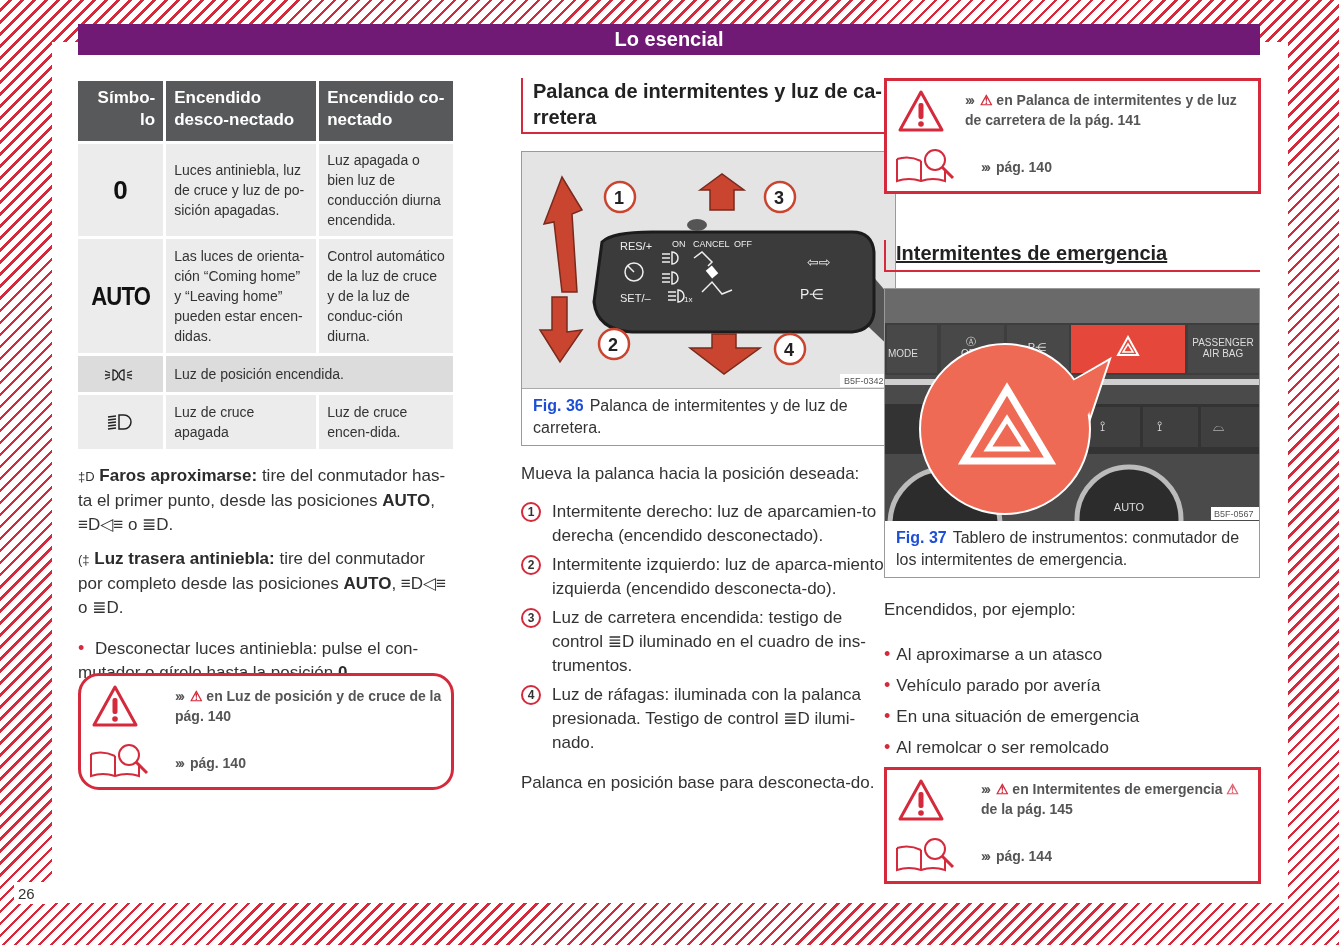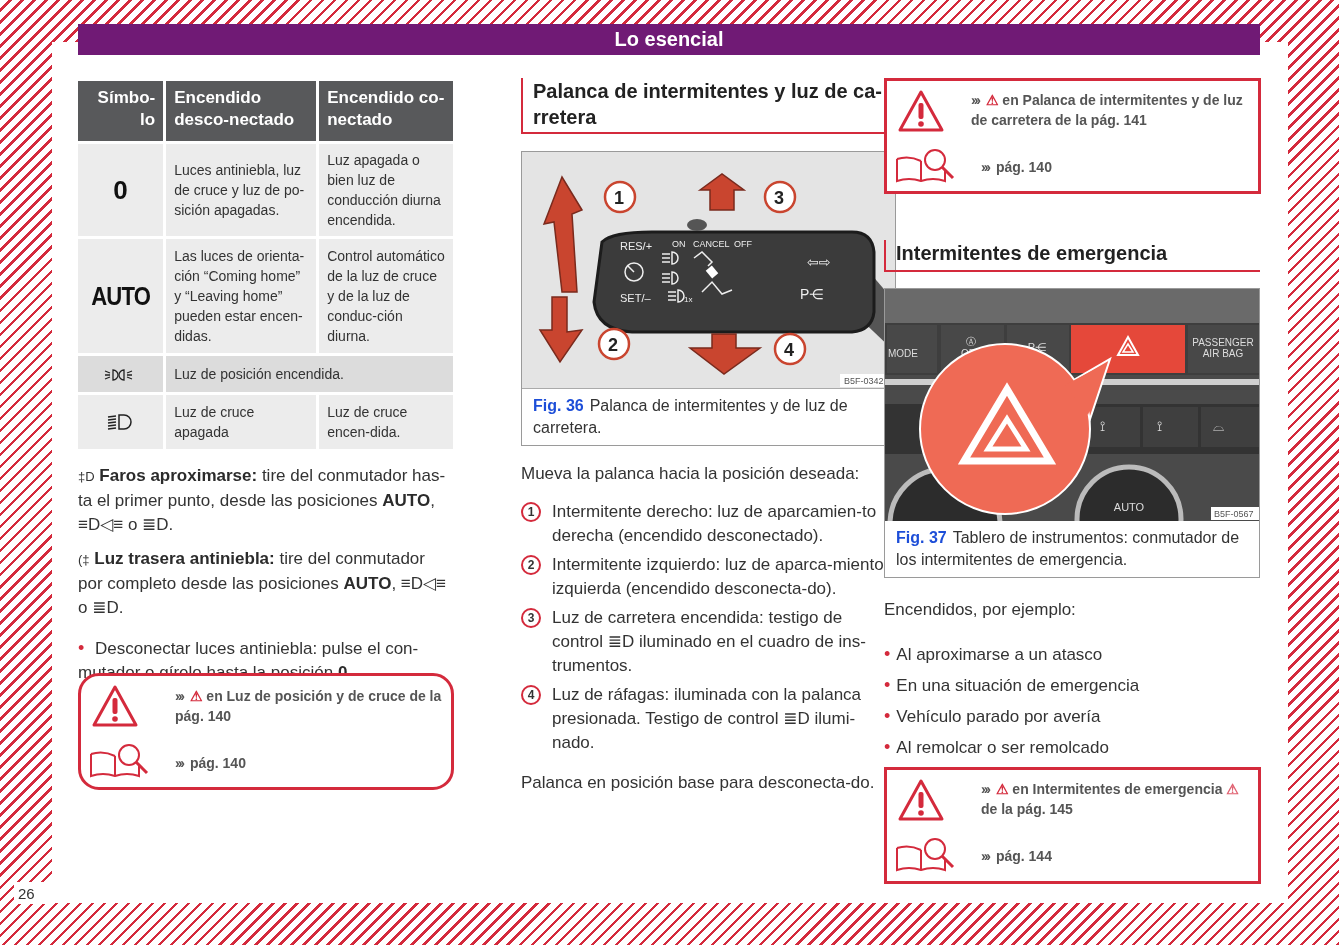--- a/index.html
+++ b/index.html
@@ -243,33 +243,33 @@
   </svg>
   <svg class="w-icon" style="left:8px; top:66px;" width="62" height="40" viewBox="0 0 62 40">
     <g fill="none" stroke="#d42a3c" stroke-width="2">
       <path d="M2 12 L2 34 Q14 30 26 34 Q38 30 50 34 L50 22"></path>
         <path d="M26 14 L26 34"></path>
         <path d="M2 12 Q14 8 26 14"></path>
       <circle cx="40" cy="13" r="10"></circle>
         <path d="M47 20 L58 31" stroke-width="3"></path>
       </g>
   </svg>
-  <div class="w-text" style="left:84px; top:9px; width:275px;">
+  <div class="w-text" style="left:78px; top:9px; width:275px;">
     <span class="chev">›››</span>
     <span style="color:#d42a3c;">⚠</span>
     <a>en Palanca de intermitentes y de luz de carretera de la pág. 141</a>
   </div>
   <div class="w-text" style="left:94px; top:76px;">
     <span class="chev">›››</span>
     <a>pág. 140</a>
   </div>
 </div>
 
 <div class="col" style="left:884px; top:240px; width:377px;">
-  <div class="sec-title" style="width:376px; height:32px;">Intermitentes de emergencia</div>
+  <div class="sec-title" style="width:376px; height:32px;text-decoration:underline;">Intermitentes de emergencia</div>
 
   <div class="figure" style="margin-top:16px; width:376px;">
     <div style="position:relative; height:232px; background:#4a4a4a; overflow:hidden;">
       <svg width="374" height="232" viewBox="0 0 374 232">
         <rect x="0" y="0" width="374" height="34" fill="#6a6a6a"></rect>
         <rect x="0" y="34" width="374" height="52" fill="#3e3e3e"></rect>
         <rect x="2" y="36" width="50" height="48" fill="#484848"></rect>
         <rect x="56" y="36" width="63" height="48" fill="#484848"></rect>
         <rect x="122" y="36" width="62" height="48" fill="#484848"></rect>
         <rect x="186" y="36" width="114" height="48" fill="#e5483a"></rect>
@@ -307,22 +307,22 @@
         <text x="329" y="228" font-family="Liberation Sans, sans-serif" font-size="9" fill="#555">B5F-0567</text>
       </svg>
     </div>
     <div class="fig-caption">
       <span class="fig-num">Fig. 37</span><span>Tablero de instrumentos: conmutador de los intermitentes de emergencia.</span>
     </div>
   </div>
 
   <div class="para" style="margin-top:20px;">Encendidos, por ejemplo:</div>
   <div class="para bullet" style="margin-top:20px;">Al aproximarse a un atasco</div>
+  <div class="para bullet" style="margin-top:6px;">Vehículo parado por avería</div>
   <div class="para bullet" style="margin-top:6px;">En una situación de emergencia</div>
-  <div class="para bullet" style="margin-top:6px;">Vehículo parado por avería</div>
   <div class="para bullet" style="margin-top:6px;">Al remolcar o ser remolcado</div>
 </div>
 
 <div class="warnbox" style="left:884px; top:767px; width:377px; height:117px;">
   <svg class="w-icon" style="left:10px; top:8px;" width="48" height="44" viewBox="0 0 48 44">
     <path d="M24 3 L45 41 L3 41 Z" fill="none" stroke="#d42a3c" stroke-width="3" stroke-linejoin="round"></path>
     <rect x="21.5" y="14" width="5" height="16" rx="2" fill="#d42a3c"></rect>
       <circle cx="24" cy="35" r="2.8" fill="#d42a3c"></circle>
   </svg>
   <svg class="w-icon" style="left:8px; top:66px;" width="62" height="40" viewBox="0 0 62 40">

